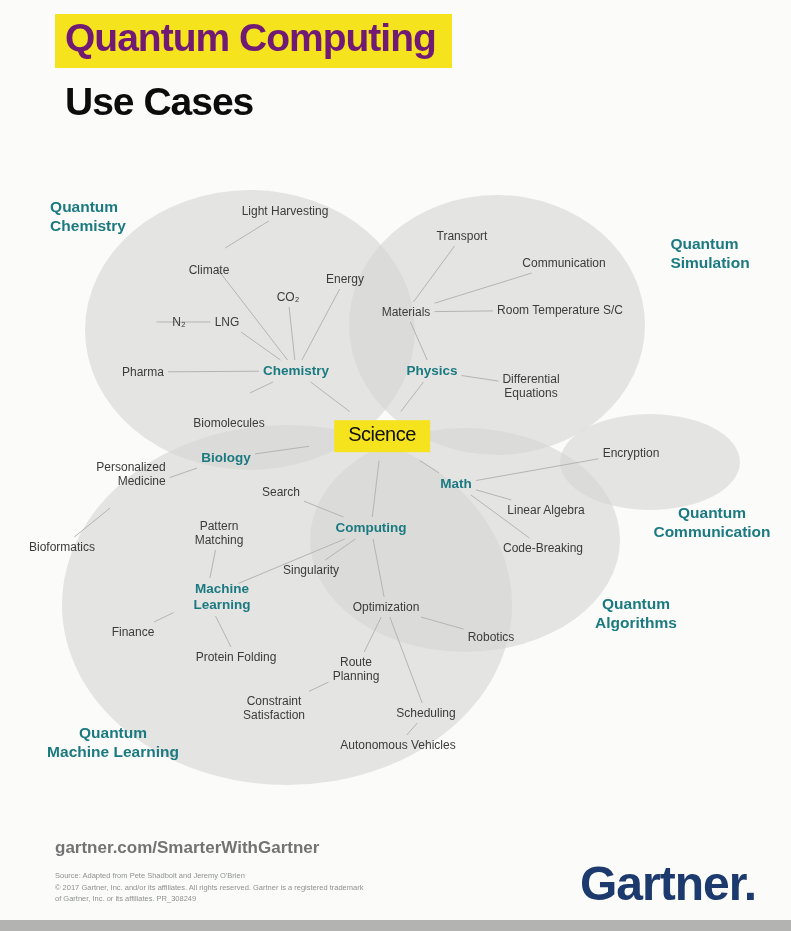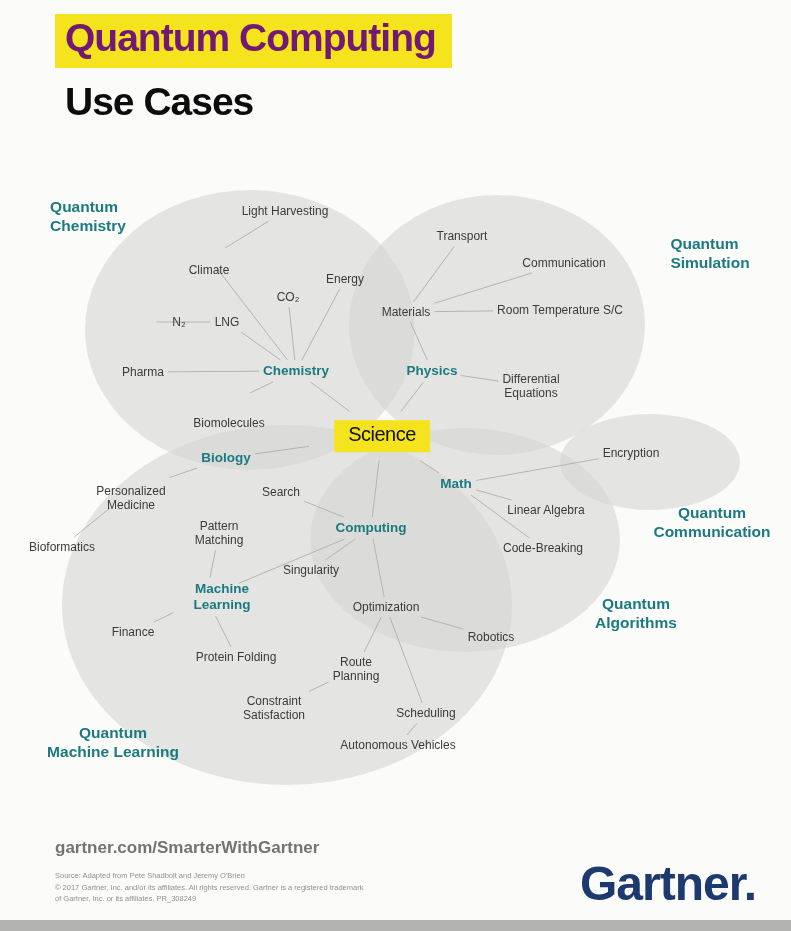--- a/index.html
+++ b/index.html
@@ -133,21 +133,21 @@
       <div class="node leaf" style="left: 288px; top: 297px;">CO₂</div>
       <div class="node leaf" style="left: 406px; top: 312px;">Materials</div>
       <div class="node leaf" style="left: 560px; top: 310px;">Room Temperature S/C</div>
       <div class="node leaf" style="left: 146px; top: 322px; margin-left: 33px;">N₂</div>
       <div class="node leaf" style="left: 227px; top: 322px;">LNG</div>
       <div class="node leaf" style="left: 143px; top: 372px;">Pharma</div>
       <div class="node leaf" style="left: 531px; top: 386px;">Differential
 Equations</div>
       <div class="node leaf" style="left: 229px; top: 403px; margin-top: 20px;">Biomolecules</div>
       <div class="node leaf" style="left: 631px; top: 453px;">Encryption</div>
-      <div class="node leaf" style="left: 131px; top: 498px;">Personalized
+      <div class="node leaf" style="left: 131px; top: 474px; text-align: right;">Personalized
 Medicine</div>
       <div class="node leaf" style="left: 281px; top: 492px;">Search</div>
       <div class="node leaf" style="left: 546px; top: 510px;">Linear Algebra</div>
       <div class="node leaf" style="left: 219px; top: 533px;">Pattern
 Matching</div>
       <div class="node leaf" style="left: 62px; top: 547px;">Bioformatics</div>
       <div class="node leaf" style="left: 543px; top: 548px;">Code-Breaking</div>
       <div class="node leaf" style="left: 311px; top: 570px;">Singularity</div>
       <div class="node leaf" style="left: 386px; top: 607px;">Optimization</div>
       <div class="node leaf" style="left: 133px; top: 632px;">Finance</div>

